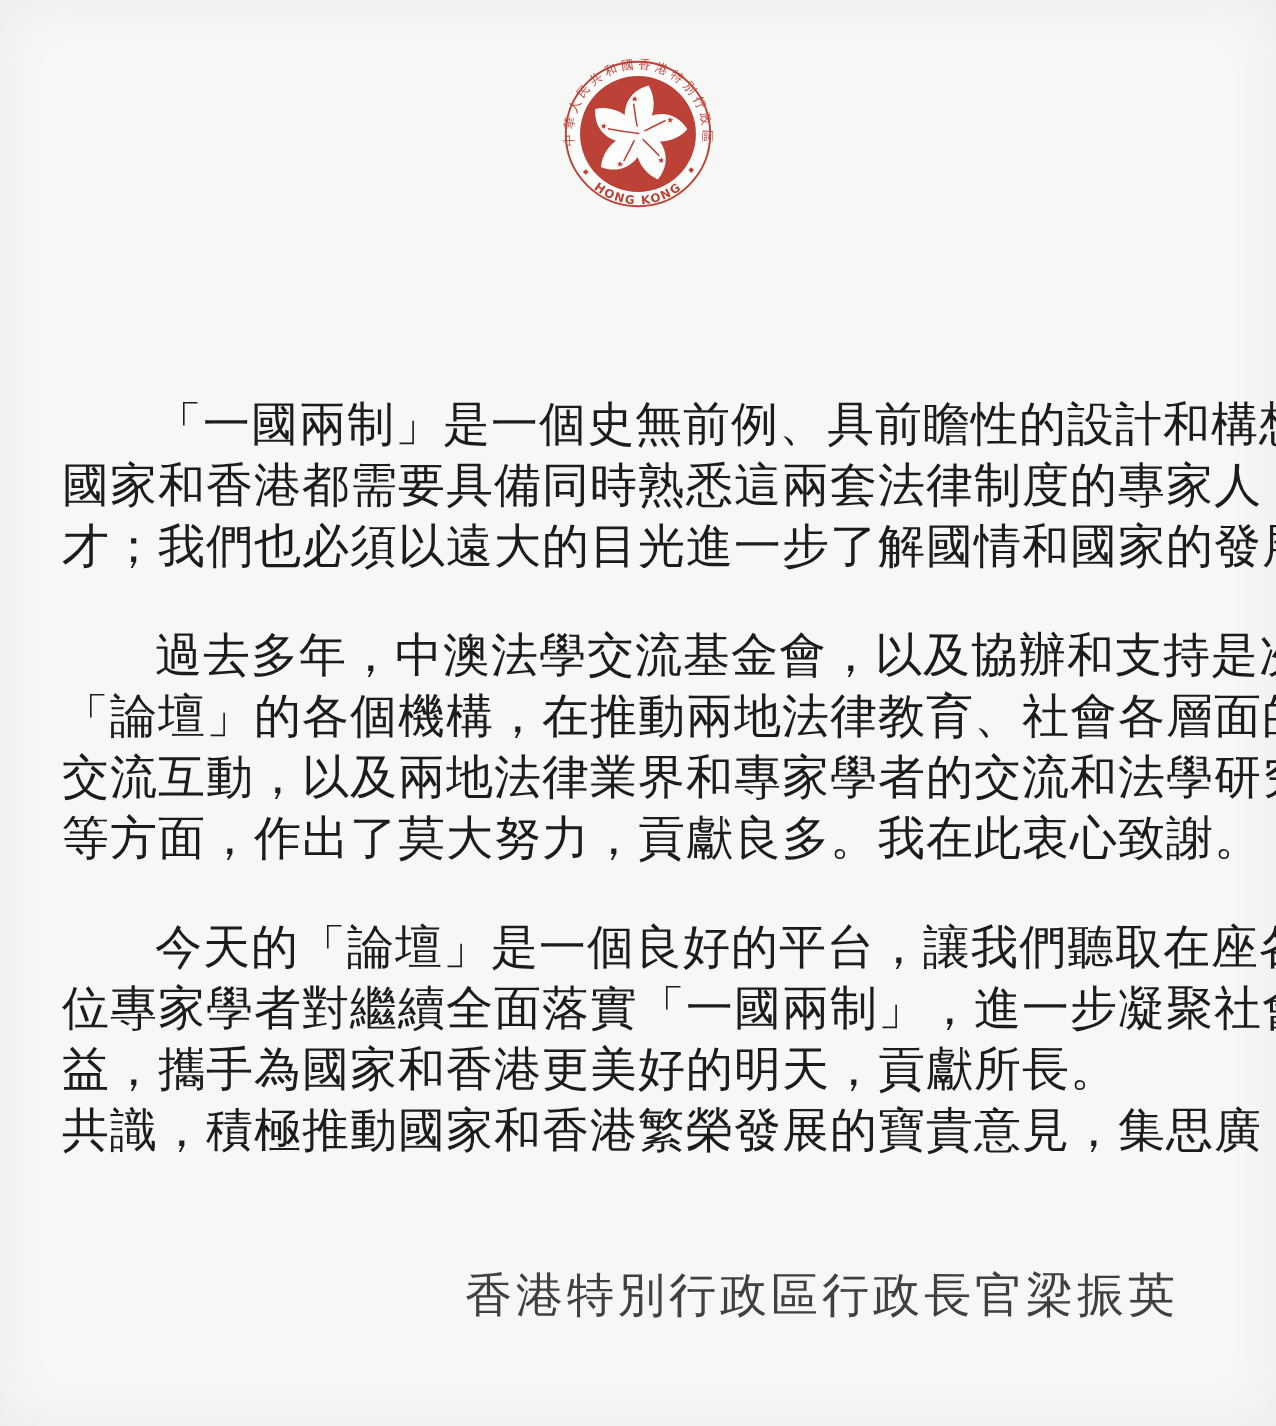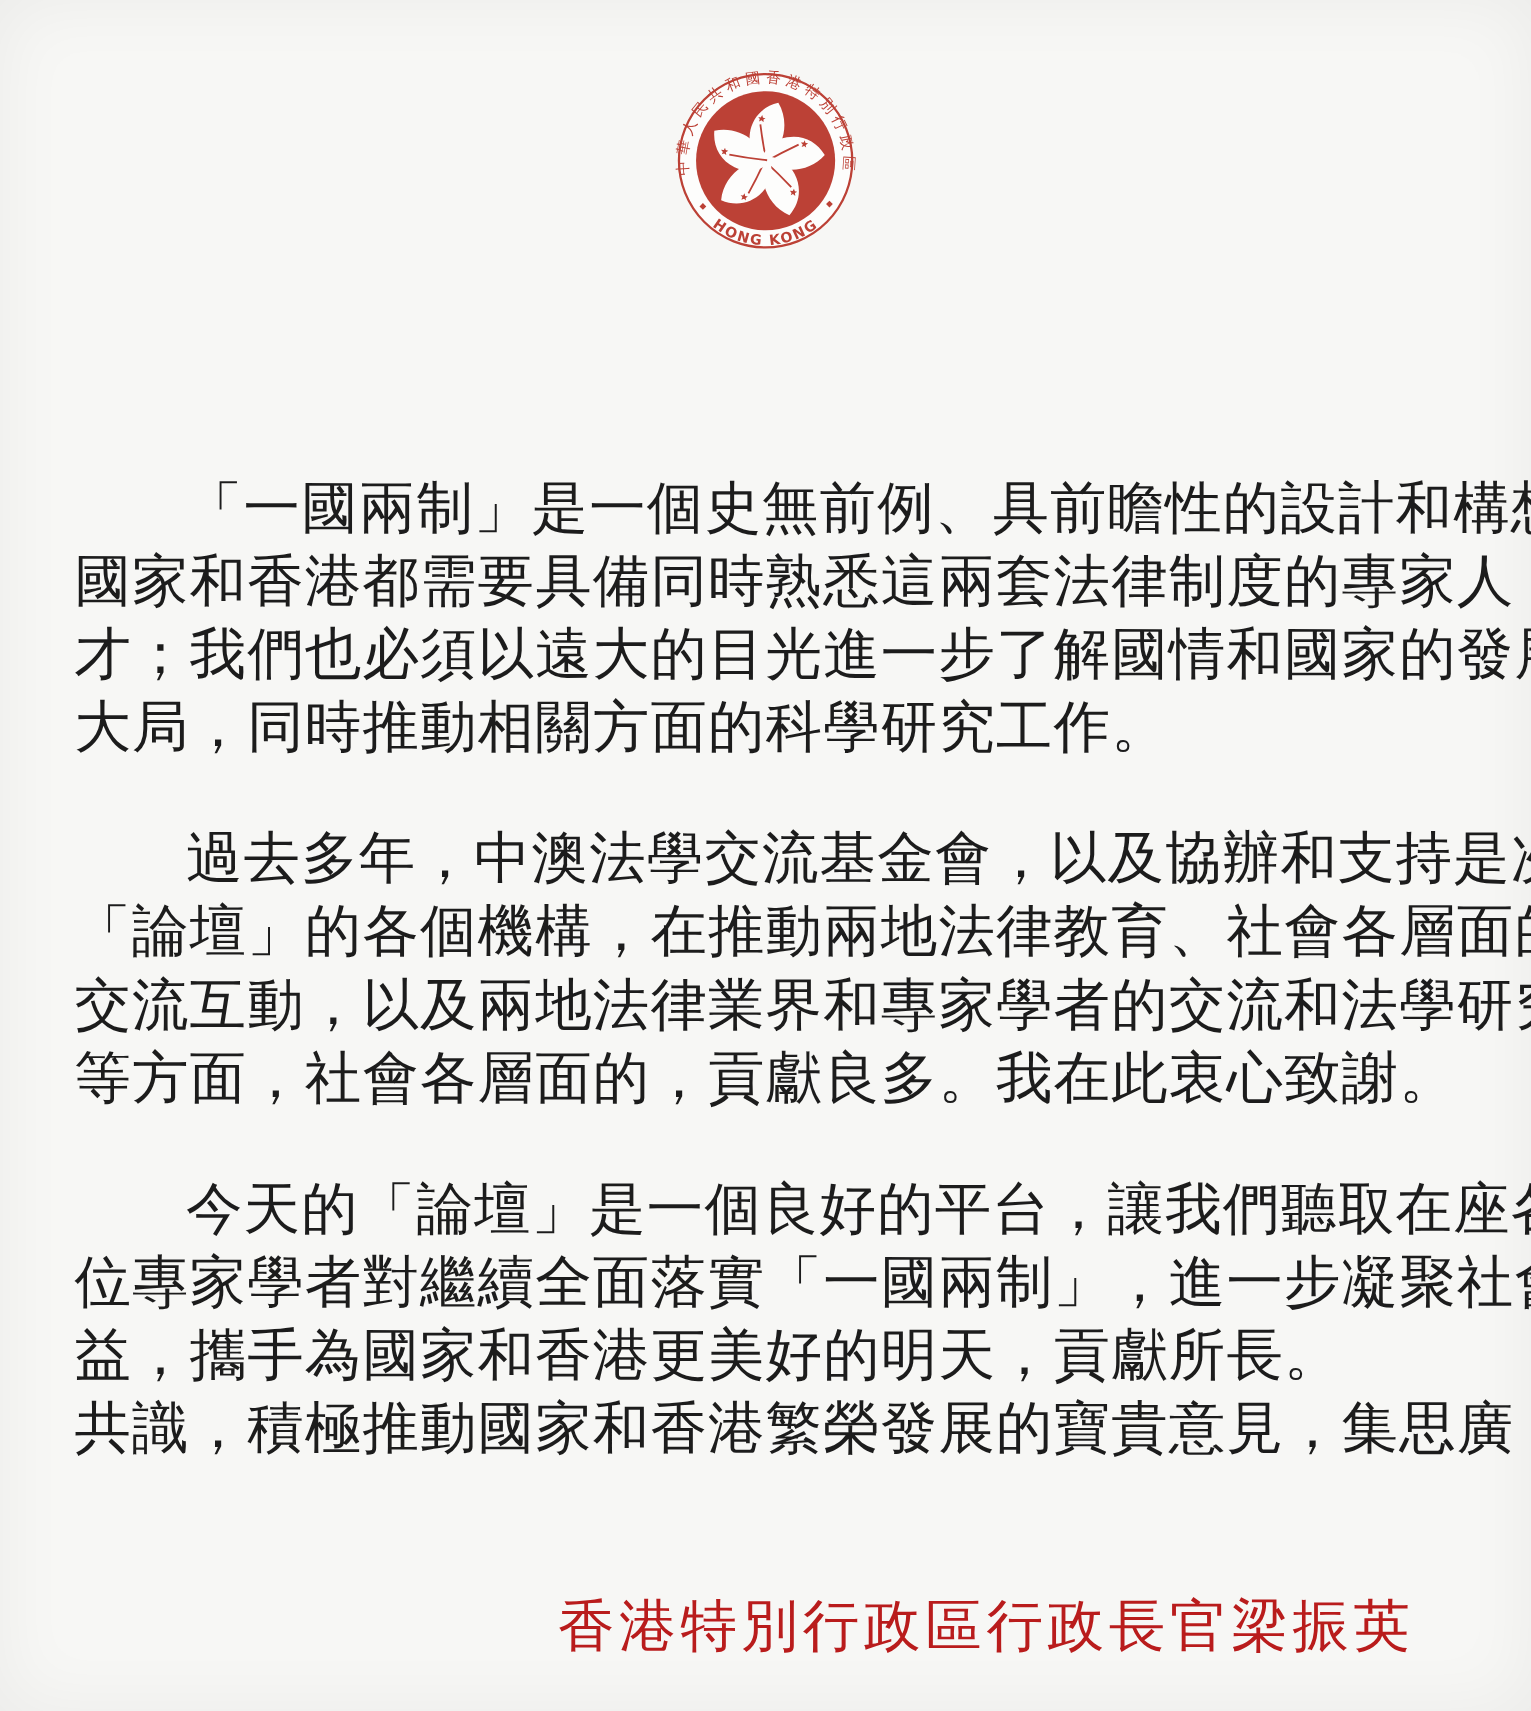--- a/index.html
+++ b/index.html
@@ -35,21 +35,21 @@
   .para:last-child { margin-bottom: 0; }
   .line {
     display: block;
     white-space: nowrap;
   }
   .line.indent { padding-left: 93px; }
 
   .signature {
     margin: 104px 97px 18px 0;
     text-align: right;
-    color: #b91c1c;
+    color: #404040;
     font-size: 47px;
     line-height: 61px;
     letter-spacing: 4px;
     white-space: nowrap;
   }
 
   .seal-ring-text { letter-spacing: 4.2px; }
   .seal-latin-text { letter-spacing: 1.6px; font-weight: bold; }
 </style>
 </head>
@@ -92,27 +92,26 @@
         <use href="#petal0" transform="rotate(288)"></use>
       </g>
     </svg>
   </div>
 
   <main class="letter-body">
     <p class="para">
       <span class="line indent">「一國兩制」是一個史無前例、具前瞻性的設計和構想。</span>
       <span class="line">國家和香港都需要具備同時熟悉這兩套法律制度的專家人</span>
       <span class="line">才；我們也必須以遠大的目光進一步了解國情和國家的發展</span>
-      <span class="line">大局，同時推動相關方面的科學研究工作。</span>
     </p>
     <p class="para">
       <span class="line indent">過去多年，中澳法學交流基金會，以及協辦和支持是次</span>
       <span class="line">「論壇」的各個機構，在推動兩地法律教育、社會各層面的</span>
       <span class="line">交流互動，以及兩地法律業界和專家學者的交流和法學研究</span>
-      <span class="line">等方面，社會各層面的，貢獻良多。我在此衷心致謝。</span>
+      <span class="line">等方面，作出了莫大努力，貢獻良多。我在此衷心致謝。</span>
     </p>
     <p class="para">
       <span class="line indent">今天的「論壇」是一個良好的平台，讓我們聽取在座各</span>
       <span class="line">位專家學者對繼續全面落實「一國兩制」，進一步凝聚社會</span>
       <span class="line">益，攜手為國家和香港更美好的明天，貢獻所長。</span>
       <span class="line">共識，積極推動國家和香港繁榮發展的寶貴意見，集思廣</span>
     </p>
   </main>
 
   <div class="signature">香港特別行政區行政長官梁振英</div>

